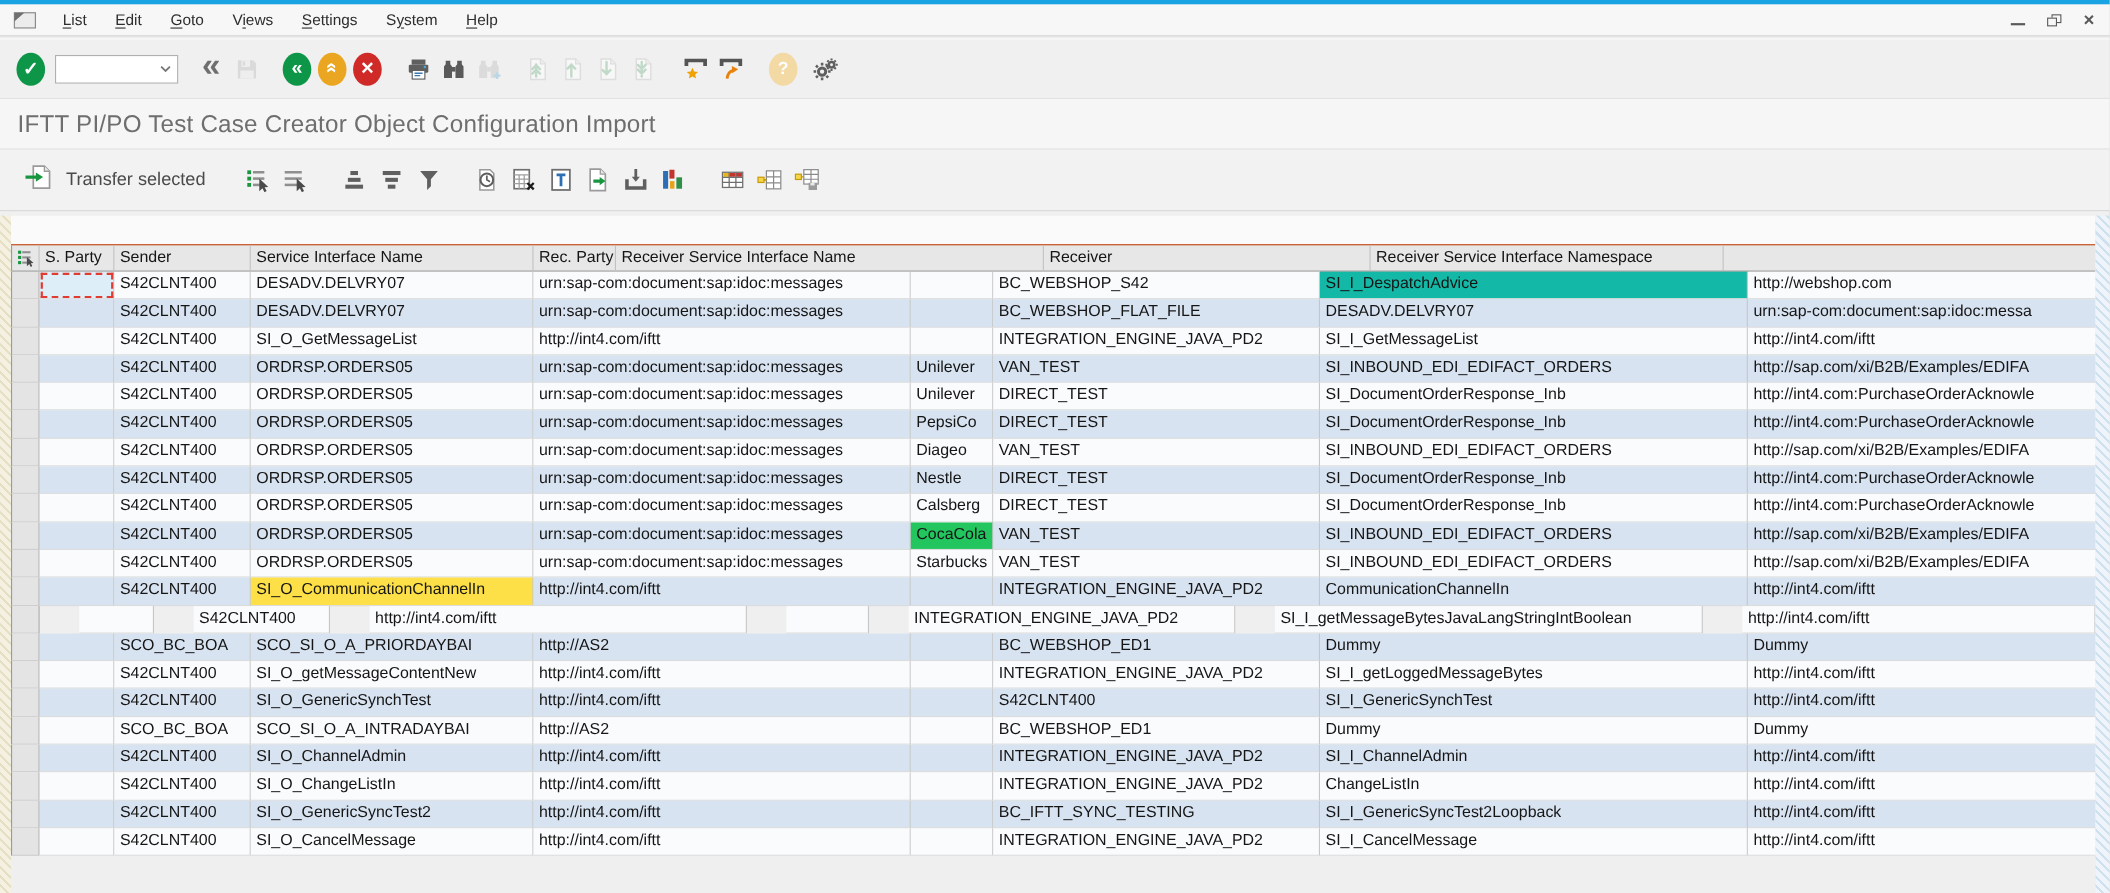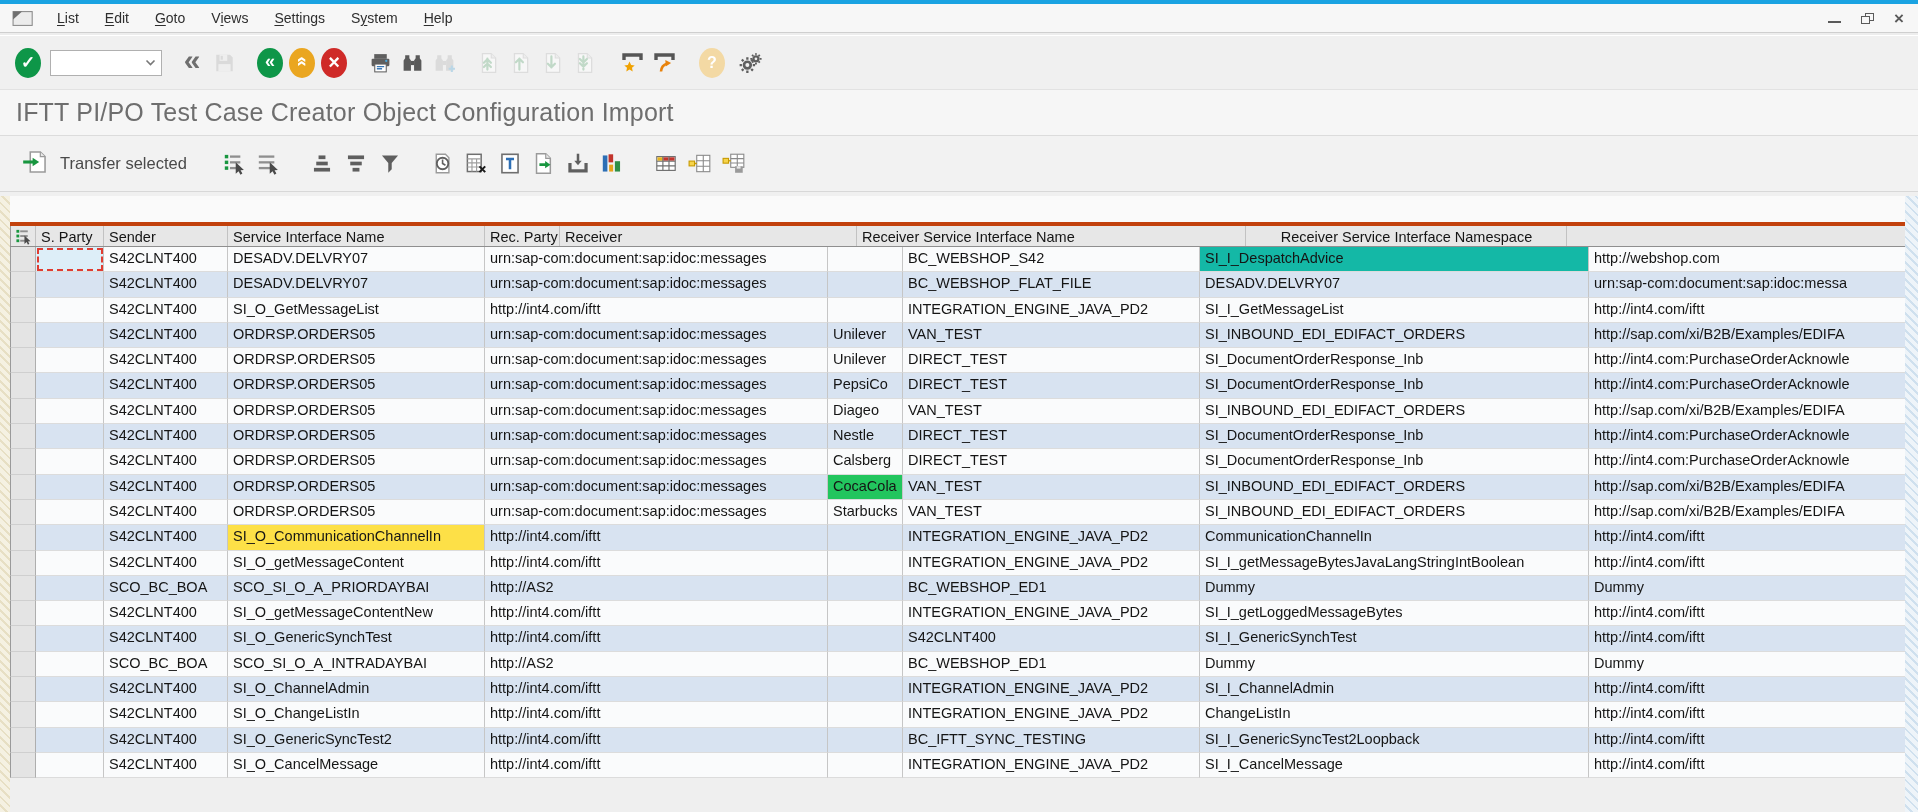--- a/index.html
+++ b/index.html
@@ -32,39 +32,39 @@
   .oval.red{background:#cf2a28;font-size:20px;line-height:1;padding-bottom:2px;}
   .oval .rot-up{display:inline-block;transform:rotate(90deg);font-size:18px;margin-top:-2px;}
   .oval .bk{font-size:18px;margin-top:-3px;}
   .chev{font-size:30px;color:#6f6f6f;font-weight:bold;line-height:1;margin-top:-6px;}
   .cmdbox{width:112px;height:26px;background:#fff;border:1px solid #b0b0b0;display:flex;align-items:center;margin:0 8px 0 6px;}
   .cmdbox input{flex:1;border:none;outline:none;height:100%;width:70px;font-size:13px;background:transparent;}
   .cmdbox .dd{padding:0 5px;display:flex;}
 
   
   .title-row{height:46px;background:#f6f6f6;border-bottom:1px solid #dcdcdc;display:flex;align-items:center;padding-left:16px;}
-  .screen-title{font-size:25px;color:#6e6e6e;letter-spacing:.2px;}
+  .screen-title{font-size:22px;color:#6e6e6e;letter-spacing:.2px;}
 
   
   .app-toolbar{height:56px;background:#f2f2f2;border-bottom:1px solid #d8d8d8;display:flex;align-items:center;padding-left:22px;}
   .transfer-btn{display:flex;align-items:center;gap:12px;cursor:default;}
   .transfer-btn svg{width:26px;height:24px;}
   .transfer-label{font-size:16.5px;color:#4a4a4a;}
   .abtn{width:34px;height:40px;display:flex;align-items:center;justify-content:center;flex:0 0 auto;cursor:default;}
   .abtn svg{width:24px;height:23px;}
 
   
   .content{position:absolute;top:192px;left:0;right:0;bottom:0;display:flex;background:#efefef;}
   .edge-stripe{flex:0 0 auto;}
   .edge-left{width:10px;background:repeating-linear-gradient(45deg,#f5f1e2 0 4px,#e7dfc4 4px 6px);}
   .edge-right{width:13px;background:repeating-linear-gradient(45deg,#eef4f9 0 4px,#cfe0ee 4px 6px);}
   .grid-area{flex:1;overflow:hidden;background:#efefef;}
   .grid-gap{height:26px;background:#fafafa;}
   .grid{font-size:14.5px;color:#151515;}
-  .grid-header{display:flex;background:#e7e7e7;border-top:4px solid #c2410c;border-bottom:1px solid #8f8f8f;height:25px;}
+  .grid-header{display:flex;background:#e7e7e7;border-top:1px solid #c2410c;border-bottom:1px solid #8f8f8f;height:25px;}
   .hcell{padding:3px 4px 0 5px;border-right:1px solid #c2c2c2;white-space:nowrap;overflow:hidden;flex:0 0 auto;}
   .hcell.first{border-left:1px solid #9a9a9a;display:flex;align-items:center;justify-content:center;padding:0;}
   .hcell.first svg{width:17px;height:17px;}
   .grid-row{display:flex;height:25.3px;justify-content:space-between;}
   .cell{padding:3px 4px 0 5px;border-right:1px solid #c6c6c6;border-bottom:1px solid #dcdcdc;
         white-space:nowrap;overflow:hidden;flex:0 0 auto;}
   .sel-cell{background:#e4e4e4;border-left:1px solid #9a9a9a;border-right:1px solid #aeaeae;border-bottom:1px solid #cfcfcf;}
   .cursor-cell{background:#ddeef8 !important;outline:2px dashed #e03c31;outline-offset:-3px;}
 </style>
 </head>
@@ -425,23 +425,23 @@
                   <rect x="1.5" y="12" width="3" height="3" fill="#18963f"></rect>
                   <rect x="5.5" y="12.5" width="5" height="2" fill="#8f8f8f"></rect>
                   <polygon points="10,8 10,17 12.3,14.9 13.7,17.7 15.2,16.8 13.8,14.2 16.4,13.9" fill="#4a4a4a"></polygon>
                 </svg>
               </span>
             </div>
             <div class="hcell" style="width: 68px;">S. Party</div>
             <div class="hcell" style="width: 124px;">Sender</div>
             <div class="hcell" style="width: 257px;">Service Interface Name</div>
             <div class="hcell" style="width: 75px;">Rec. Party</div>
+            <div class="hcell" style="width: 389px;">Receiver  Service Interface Name</div>
             <div class="hcell" style="width: 297px;">Receiver</div>
-            <div class="hcell" style="width: 389px;">Receiver  Service Interface Name</div>
-            <div class="hcell" style="width: 321px; text-align: center;">Receiver Service Interface Namespace</div>
+            <div class="hcell" style="width: 321px;">Receiver Service Interface Namespace</div>
           </div>
           <div class="grid-row">
             <div class="cell sel-cell" style="width: 26px;"></div>
             <div class="cell cursor-cell" style="width: 68px; background: rgb(250, 251, 252);"></div>
             <div class="cell" style="width: 124px; background: rgb(250, 251, 252);">S42CLNT400</div>
             <div class="cell" style="width: 257px; background: rgb(250, 251, 252);">DESADV.DELVRY07</div>
             <div class="cell" style="width: 343px; background: rgb(250, 251, 252);">urn:sap-com:document:sap:idoc:messages</div>
             <div class="cell" style="width: 75px; background: rgb(250, 251, 252);"></div>
             <div class="cell" style="width: 297px; background: rgb(250, 251, 252);">BC_WEBSHOP_S42</div>
             <div class="cell" style="width: 389px; background: #14b8a6;">SI_I_DespatchAdvice</div>
@@ -565,21 +565,20 @@
             <div class="cell" style="width: 343px; background: rgb(216, 227, 241);">http://int4.com/iftt</div>
             <div class="cell" style="width: 75px; background: rgb(216, 227, 241);"></div>
             <div class="cell" style="width: 297px; background: rgb(216, 227, 241);">INTEGRATION_ENGINE_JAVA_PD2</div>
             <div class="cell" style="width: 389px; background: rgb(216, 227, 241);">CommunicationChannelIn</div>
             <div class="cell" style="width: 321px; background: rgb(216, 227, 241);">http://int4.com/iftt</div>
           </div>
           <div class="grid-row">
             <div class="cell sel-cell" style="width: 26px;"></div>
             <div class="cell" style="width: 68px; background: rgb(250, 251, 252);"></div>
             <div class="cell" style="width: 124px; background: rgb(250, 251, 252);">S42CLNT400</div>
-            <div class="cell" style="width: 257px; background: rgb(250, 251, 252);">SI_O_getMessageContent</div>
             <div class="cell" style="width: 343px; background: rgb(250, 251, 252);">http://int4.com/iftt</div>
             <div class="cell" style="width: 75px; background: rgb(250, 251, 252);"></div>
             <div class="cell" style="width: 297px; background: rgb(250, 251, 252);">INTEGRATION_ENGINE_JAVA_PD2</div>
             <div class="cell" style="width: 389px; background: rgb(250, 251, 252);">SI_I_getMessageBytesJavaLangStringIntBoolean</div>
             <div class="cell" style="width: 321px; background: rgb(250, 251, 252);">http://int4.com/iftt</div>
           </div>
           <div class="grid-row">
             <div class="cell sel-cell" style="width: 26px;"></div>
             <div class="cell" style="width: 68px; background: rgb(216, 227, 241);"></div>
             <div class="cell" style="width: 124px; background: rgb(216, 227, 241);">SCO_BC_BOA</div>

